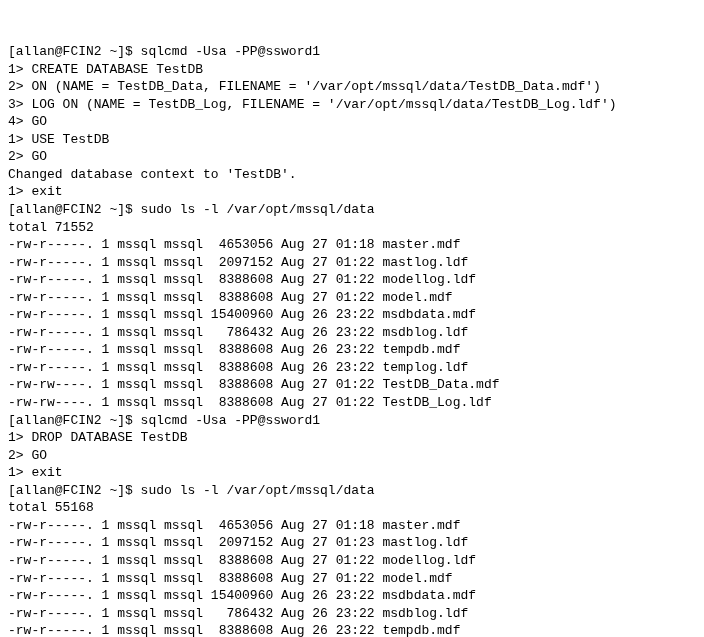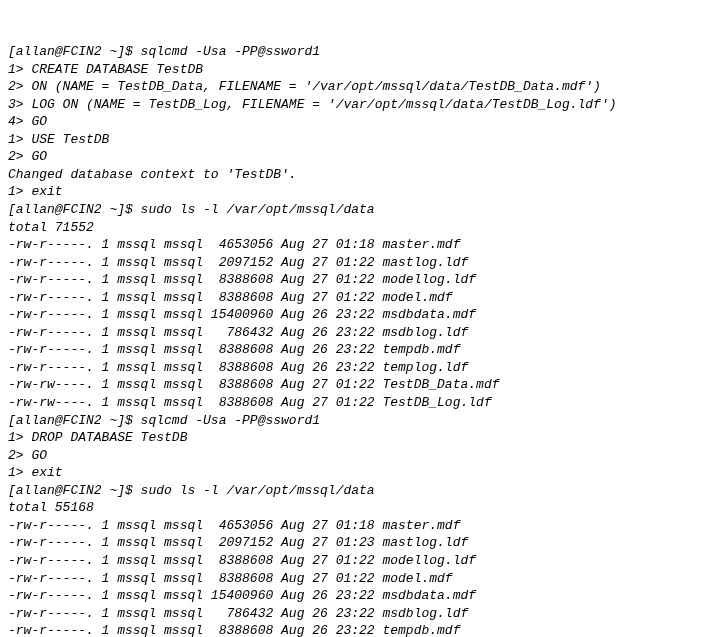--- a/index.html
+++ b/index.html
@@ -6,19 +6,19 @@
     body {
       font-family: 'Courier New', Courier, monospace;
       font-size: 13px;
       background: #ffffff;
       color: #000000;
       padding: 8px;
       white-space: pre;
       line-height: 1.35;
       width: 704px;
     }
-    .line { display: block; font-style: italic; }
+    .line { display: block; }
   </style>
 </head>
 <body>
 
 <div><span class="line">[allan@FCIN2 ~]$ sqlcmd -Usa -PP@ssword1</span><span class="line">1&gt; CREATE DATABASE TestDB</span><span class="line">2&gt; ON (NAME = TestDB_Data, FILENAME = '/var/opt/mssql/data/TestDB_Data.mdf')</span><span class="line">3&gt; LOG ON (NAME = TestDB_Log, FILENAME = '/var/opt/mssql/data/TestDB_Log.ldf')</span><span class="line">4&gt; GO</span><span class="line">1&gt; USE TestDB</span><span class="line">2&gt; GO</span><span class="line">Changed database context to 'TestDB'.</span><span class="line">1&gt; exit</span><span class="line">[allan@FCIN2 ~]$ sudo ls -l /var/opt/mssql/data</span><span class="line">total 71552</span><span class="line">-rw-r-----. 1 mssql mssql  4653056 Aug 27 01:18 master.mdf</span><span class="line">-rw-r-----. 1 mssql mssql  2097152 Aug 27 01:22 mastlog.ldf</span><span class="line">-rw-r-----. 1 mssql mssql  8388608 Aug 27 01:22 modellog.ldf</span><span class="line">-rw-r-----. 1 mssql mssql  8388608 Aug 27 01:22 model.mdf</span><span class="line">-rw-r-----. 1 mssql mssql 15400960 Aug 26 23:22 msdbdata.mdf</span><span class="line">-rw-r-----. 1 mssql mssql   786432 Aug 26 23:22 msdblog.ldf</span><span class="line">-rw-r-----. 1 mssql mssql  8388608 Aug 26 23:22 tempdb.mdf</span><span class="line">-rw-r-----. 1 mssql mssql  8388608 Aug 26 23:22 templog.ldf</span><span class="line">-rw-rw----. 1 mssql mssql  8388608 Aug 27 01:22 TestDB_Data.mdf</span><span class="line">-rw-rw----. 1 mssql mssql  8388608 Aug 27 01:22 TestDB_Log.ldf</span><span class="line">[allan@FCIN2 ~]$ sqlcmd -Usa -PP@ssword1</span><span class="line">1&gt; DROP DATABASE TestDB</span><span class="line">2&gt; GO</span><span class="line">1&gt; exit</span><span class="line">[allan@FCIN2 ~]$ sudo ls -l /var/opt/mssql/data</span><span class="line">total 55168</span><span class="line">-rw-r-----. 1 mssql mssql  4653056 Aug 27 01:18 master.mdf</span><span class="line">-rw-r-----. 1 mssql mssql  2097152 Aug 27 01:23 mastlog.ldf</span><span class="line">-rw-r-----. 1 mssql mssql  8388608 Aug 27 01:22 modellog.ldf</span><span class="line">-rw-r-----. 1 mssql mssql  8388608 Aug 27 01:22 model.mdf</span><span class="line">-rw-r-----. 1 mssql mssql 15400960 Aug 26 23:22 msdbdata.mdf</span><span class="line">-rw-r-----. 1 mssql mssql   786432 Aug 26 23:22 msdblog.ldf</span><span class="line">-rw-r-----. 1 mssql mssql  8388608 Aug 26 23:22 tempdb.mdf</span></div>
 
 
 </body></html>

